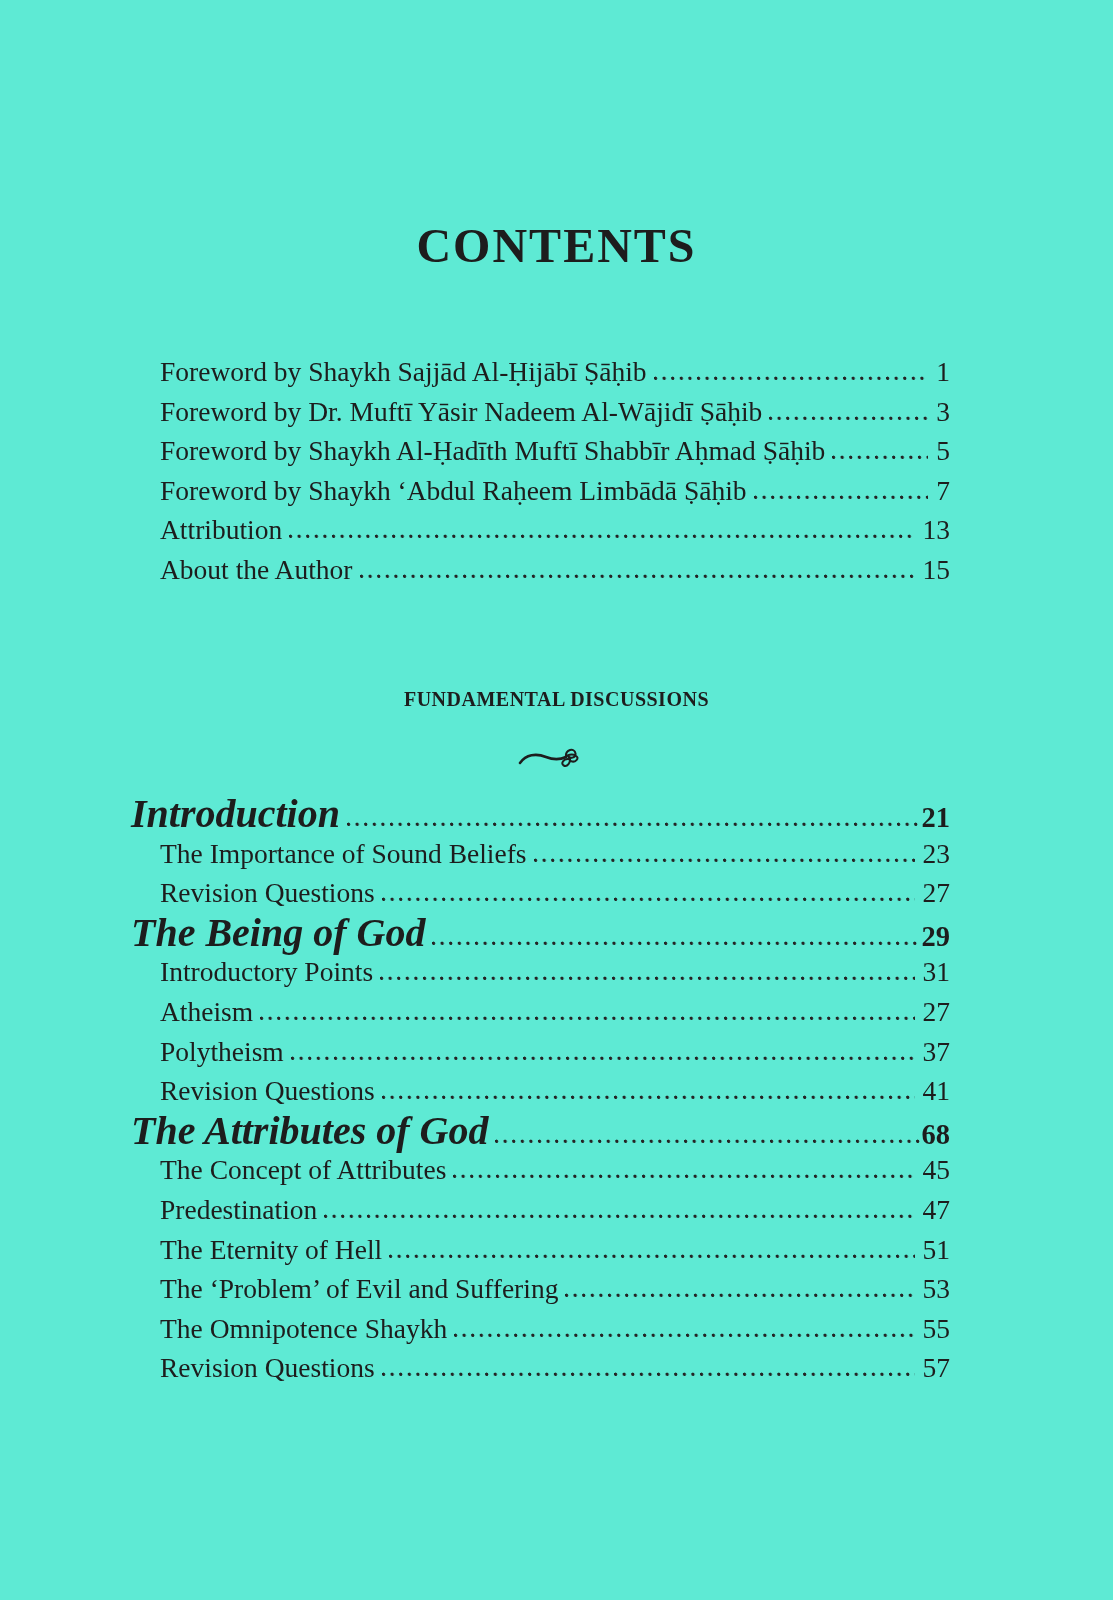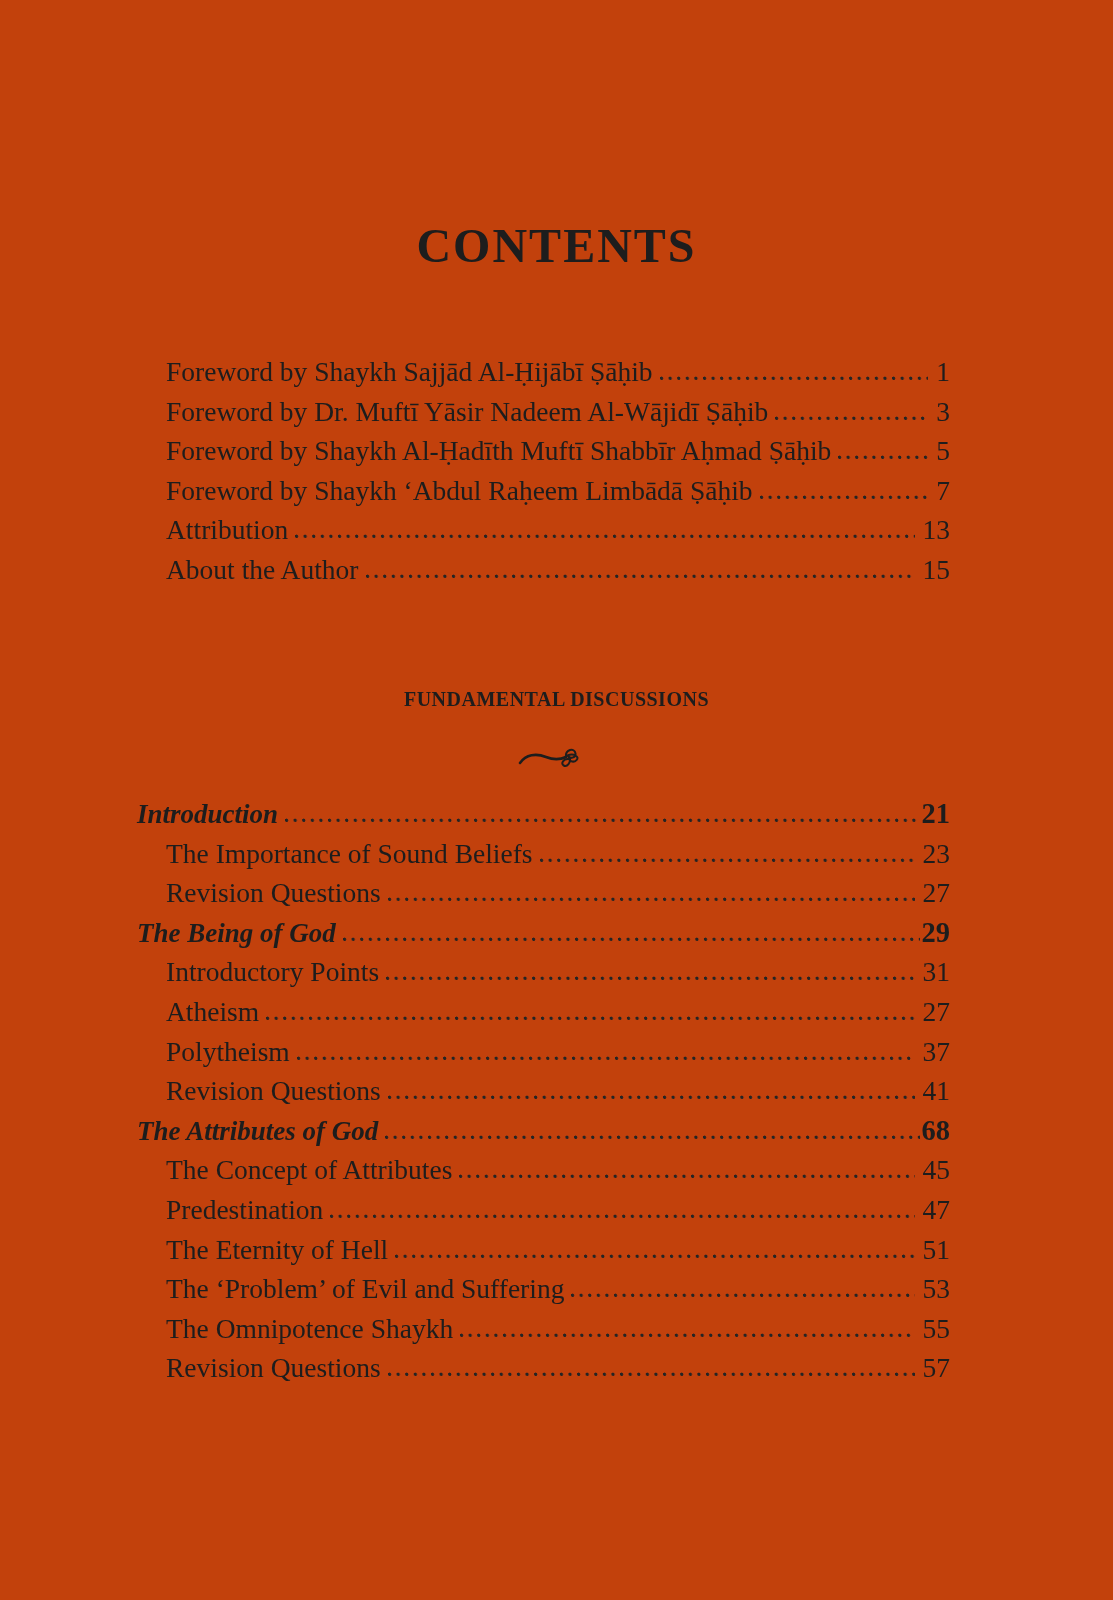--- a/index.html
+++ b/index.html
@@ -4,40 +4,40 @@
 <style>
   html, body {
     margin: 0;
     padding: 0;
     background: #ffffff;
   }
   .page {
     position: relative;
     width: 1113px;
     height: 1600px;
-    background: #c2410c;
+    background: #5eead4;
     overflow: hidden;
     font-family: "Liberation Serif", "DejaVu Serif", serif;
     color: #1d1d1d;
   }
   .book-title {
     position: absolute;
     top: 222px;
     left: 0;
     width: 100%;
     text-align: center;
     font-size: 48px;
     line-height: 1;
     font-weight: 700;
     letter-spacing: 2px;
     margin: 0;
   }
   .toc-block {
     position: absolute;
-    left: 166px;
+    left: 160px;
     right: 163px;
   }
   .front-matter { top: 352px; }
   .main-toc   { top: 794px; }
   .row {
     display: flex;
     align-items: baseline;
     height: 39.6px;
     font-size: 27.5px;
     line-height: 39.6px;
@@ -52,21 +52,21 @@
     background-image: radial-gradient(circle at 1.6px 2.2px, #242424 1.45px, rgba(0,0,0,0) 1.9px);
     background-size: 8.6px 5px;
     background-repeat: repeat-x;
     background-position: left bottom;
   }
   .row-page { flex: 0 0 auto; }
   .row.chapter .row-label {
     margin-left: -29px;
     font-weight: 700;
     font-style: italic;
-    font-size: 27px;
+    font-size: 40px;
   }
   .row.chapter .row-page {
     font-weight: 700;
     font-size: 28.5px;
   }
   .row.chapter .leader { margin-right: 2px; }
   .section-heading {
     position: absolute;
     top: 687px;
     left: 0;

